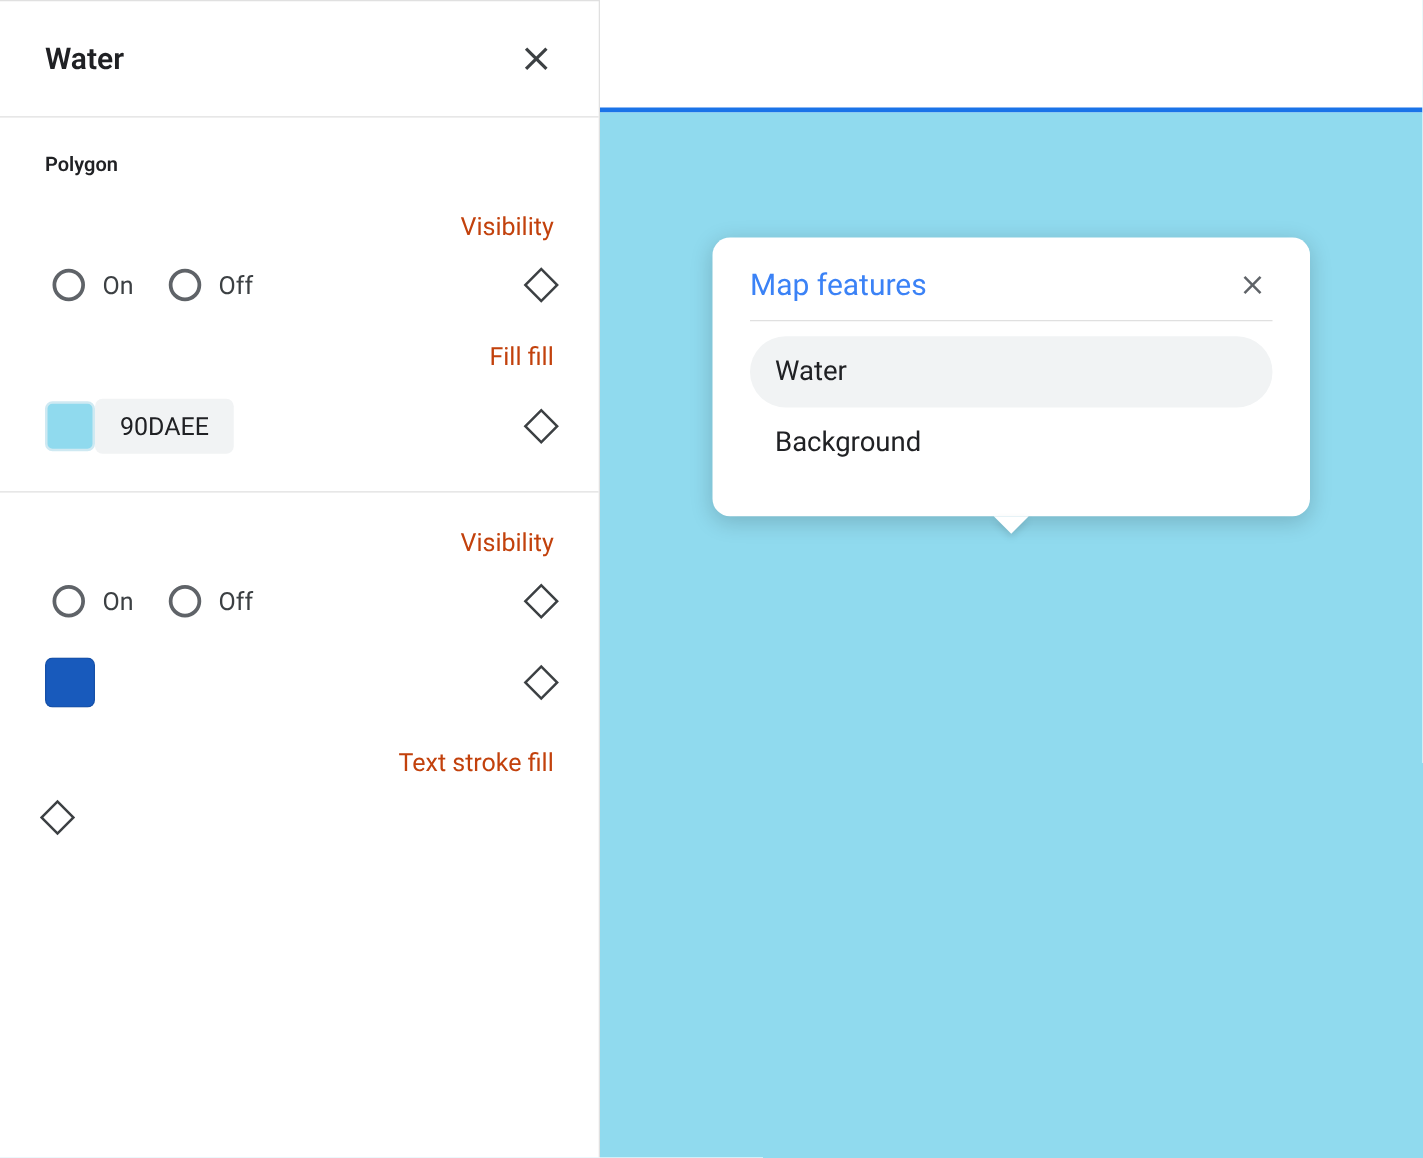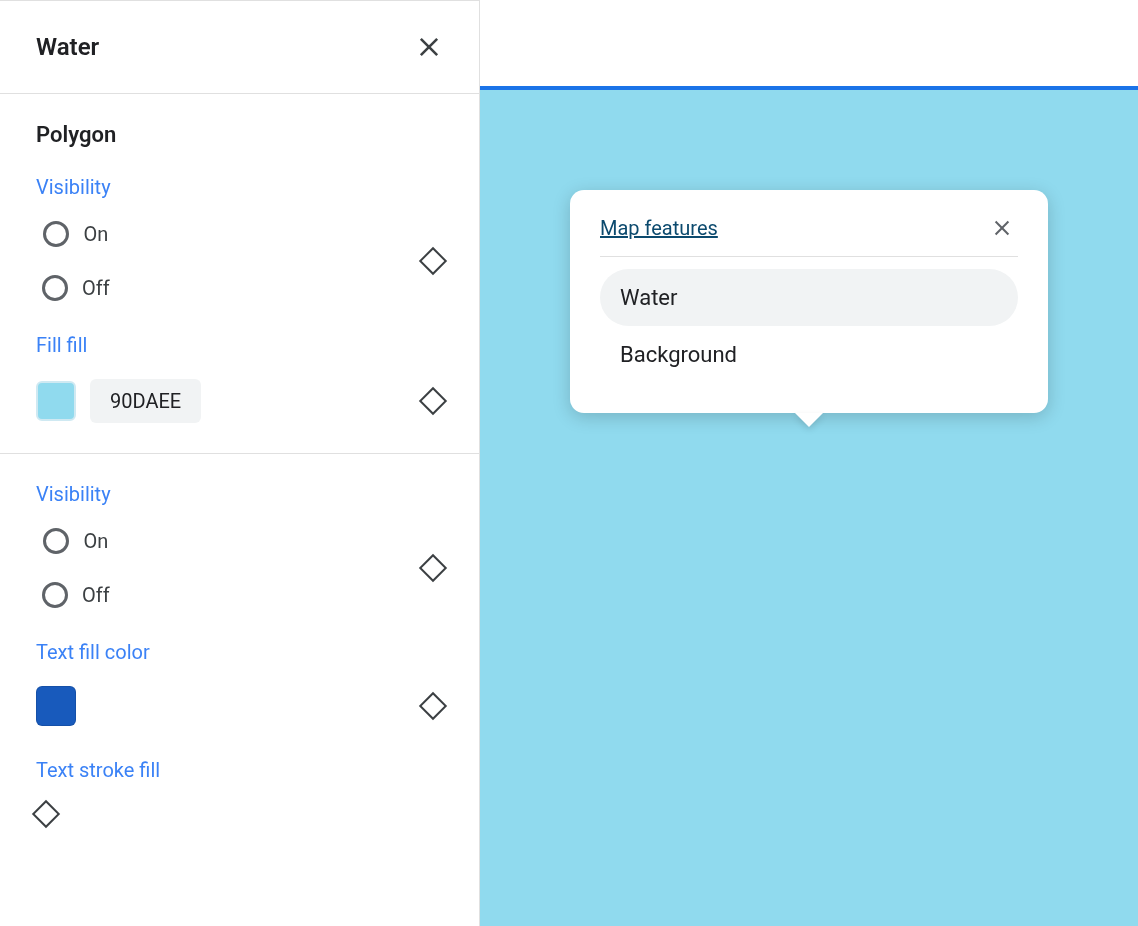--- a/index.html
+++ b/index.html
@@ -46,43 +46,43 @@
     cursor: pointer;
     color: #3c4043;
     border-radius: 50%;
   }
   .section {
     padding: 28px 36px 30px 36px;
     border-bottom: 1px solid #e0e0e0;
   }
   .section:last-child { border-bottom: none; }
   .section-title {
-    font-size: 22px;
+    font-size: 16px;
     font-weight: 600;
     color: #202124;
     margin-bottom: 28px;
   }
   .field-label {
     font-size: 20px;
-    color: #3b82f6;
+    color: #c2410c;
     margin-bottom: 22px;
+    text-align: right;
   }
   .row {
     display: flex;
     align-items: center;
     justify-content: space-between;
     margin-bottom: 32px;
   }
   .row:last-child { margin-bottom: 0; }
   .radios {
     display: flex;
     align-items: center;
     gap: 28px;
     margin-left: 6px;
-    flex-direction: column;
   }
   .radio {
     display: inline-flex;
     align-items: center;
     gap: 14px;
     cursor: pointer;
   }
   .radio-circle {
     width: 26px;
     height: 26px;
@@ -97,21 +97,20 @@
   .diamond {
     width: 20px;
     height: 20px;
     transform: rotate(45deg);
     border: 2.5px solid #3c4043;
     background: #fff;
   }
   .swatch-row {
     display: flex;
     align-items: center;
-    gap: 14px;
   }
   .swatch {
     width: 40px;
     height: 40px;
     border-radius: 6px;
     border: 1px solid rgba(0,0,0,.1);
     cursor: pointer;
   }
   .hexbox {
     padding: 10px 20px;
@@ -161,23 +160,22 @@
     border-top: 14px solid #fff;
     filter: drop-shadow(0 3px 3px rgba(0,0,0,0.12));
   }
   .popup-header {
     display: flex;
     align-items: center;
     justify-content: space-between;
     margin-bottom: 12px;
   }
   .popup-title {
-    font-size: 20px;
-    color: #0c4a6e;
-    text-decoration: underline;
+    font-size: 24px;
+    color: #3b82f6;
   }
   .popup-close {
     width: 32px;
     height: 32px;
     display:flex;
     align-items:center;
     justify-content:center;
     cursor:pointer;
     color:#5f6368;
   }
@@ -251,21 +249,20 @@
             <span class="radio-label">On</span>
           </label>
           <label class="radio">
             <span class="radio-circle"></span>
             <span class="radio-label">Off</span>
           </label>
         </div>
         <div class="diamond"></div>
       </div>
 
-      <div class="field-label">Text fill color</div>
       <div class="row">
         <div class="swatch-row">
           <div class="swatch" style="background:#185ABC;"></div>
         </div>
         <div class="diamond"></div>
       </div>
 
       <div class="field-label">Text stroke fill</div>
       <div class="row">
         <div class="diamond"></div>

